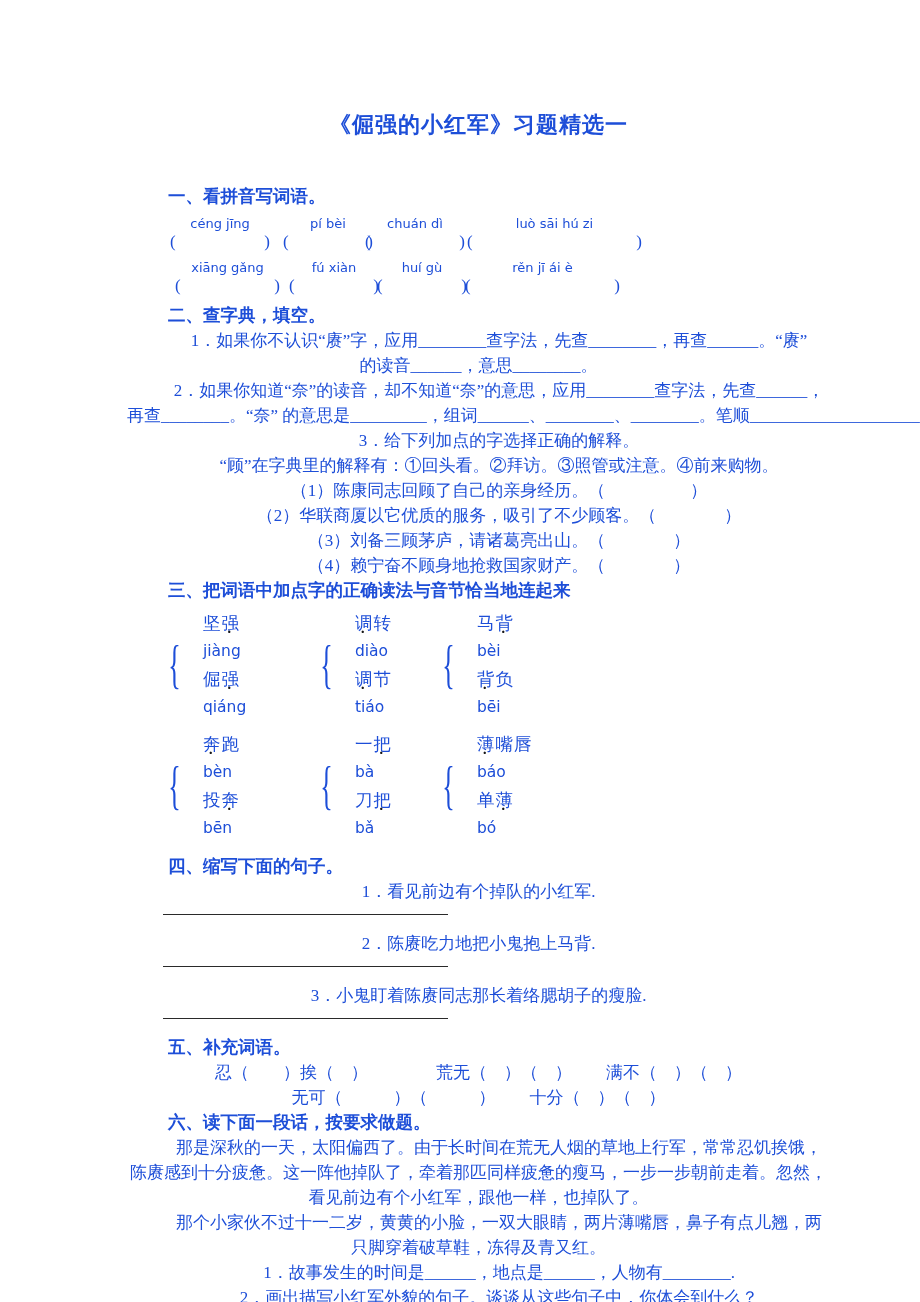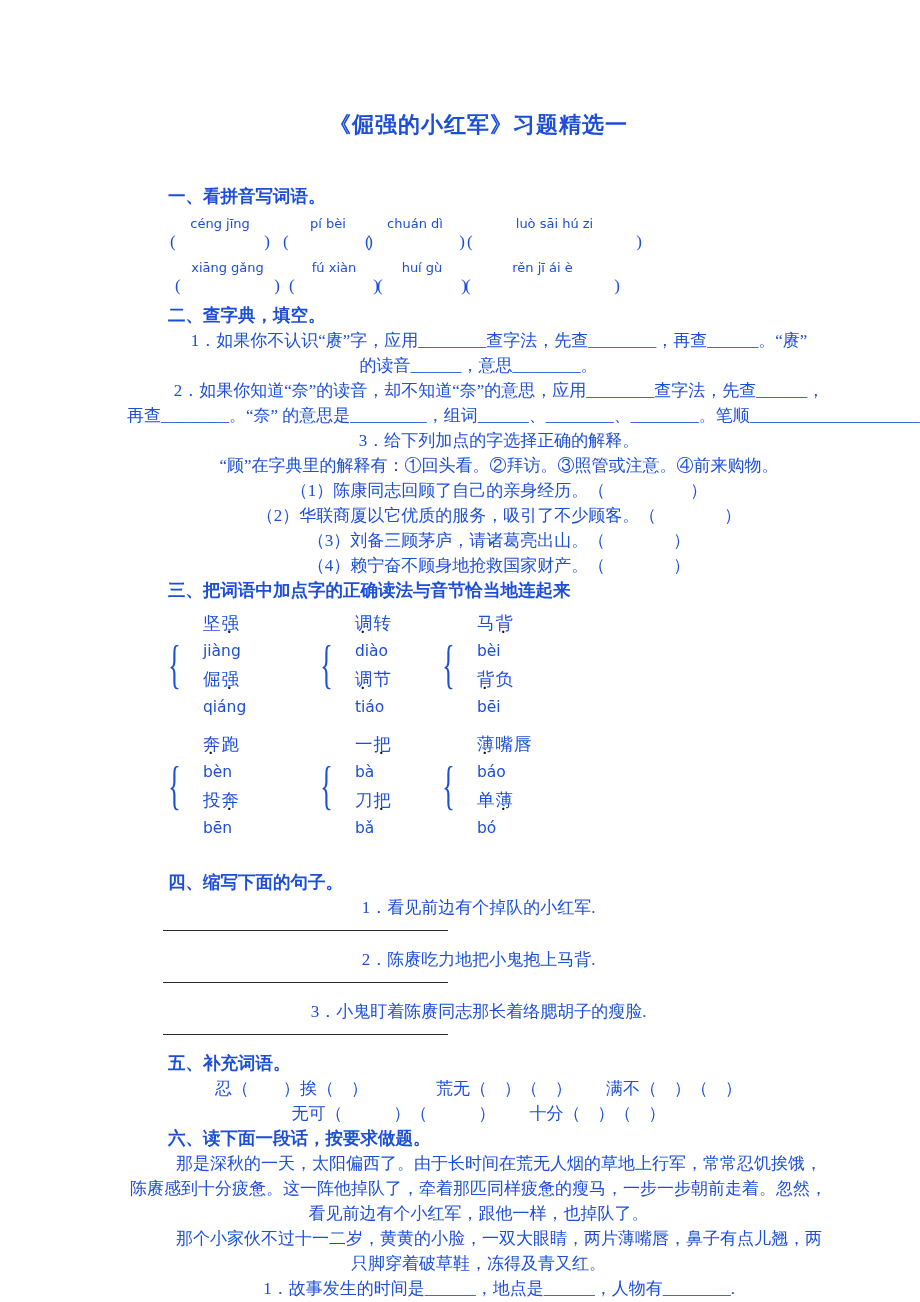--- a/index.html
+++ b/index.html
@@ -51,21 +51,21 @@
   .ch{position:relative;display:inline-block;}
   .dotted::after{
     content:"\00B7";position:absolute;left:45%;bottom:-0.6em;
     transform:translateX(-50%);font-size:15px;font-weight:bold;color:#151515;
   }
   
   .writeline{
     height:0;border-bottom:1.5px solid #2a2a2a;
     width:285px;margin:10px 0 16px 36px;
   }
-  .mt12{margin-top:28px}
+  .mt12{margin-top:12px}
   .mt4{}
 </style>
 </head>
 <body>
 
 <div class="page">
 
   <div class="title">《倔强的小红军》习题精选一</div>
 
   <div>

